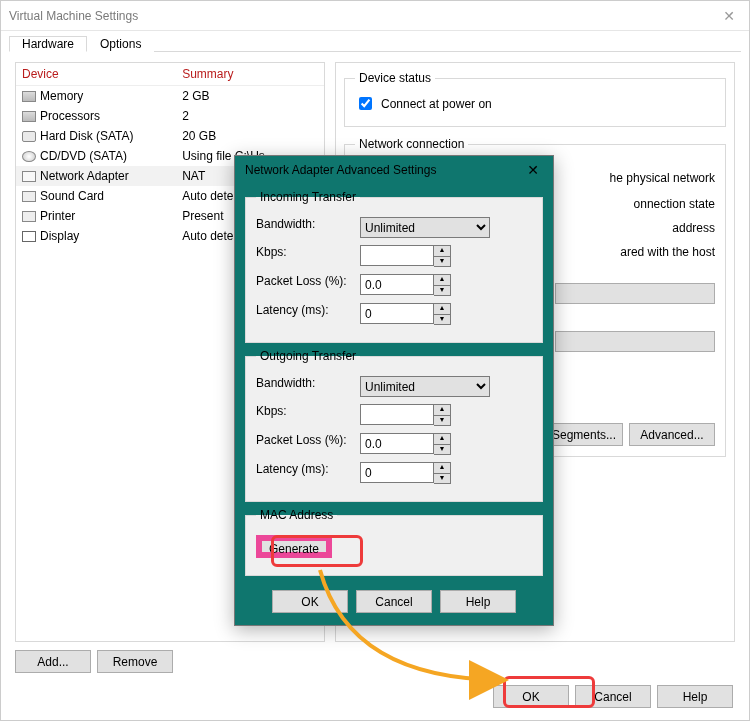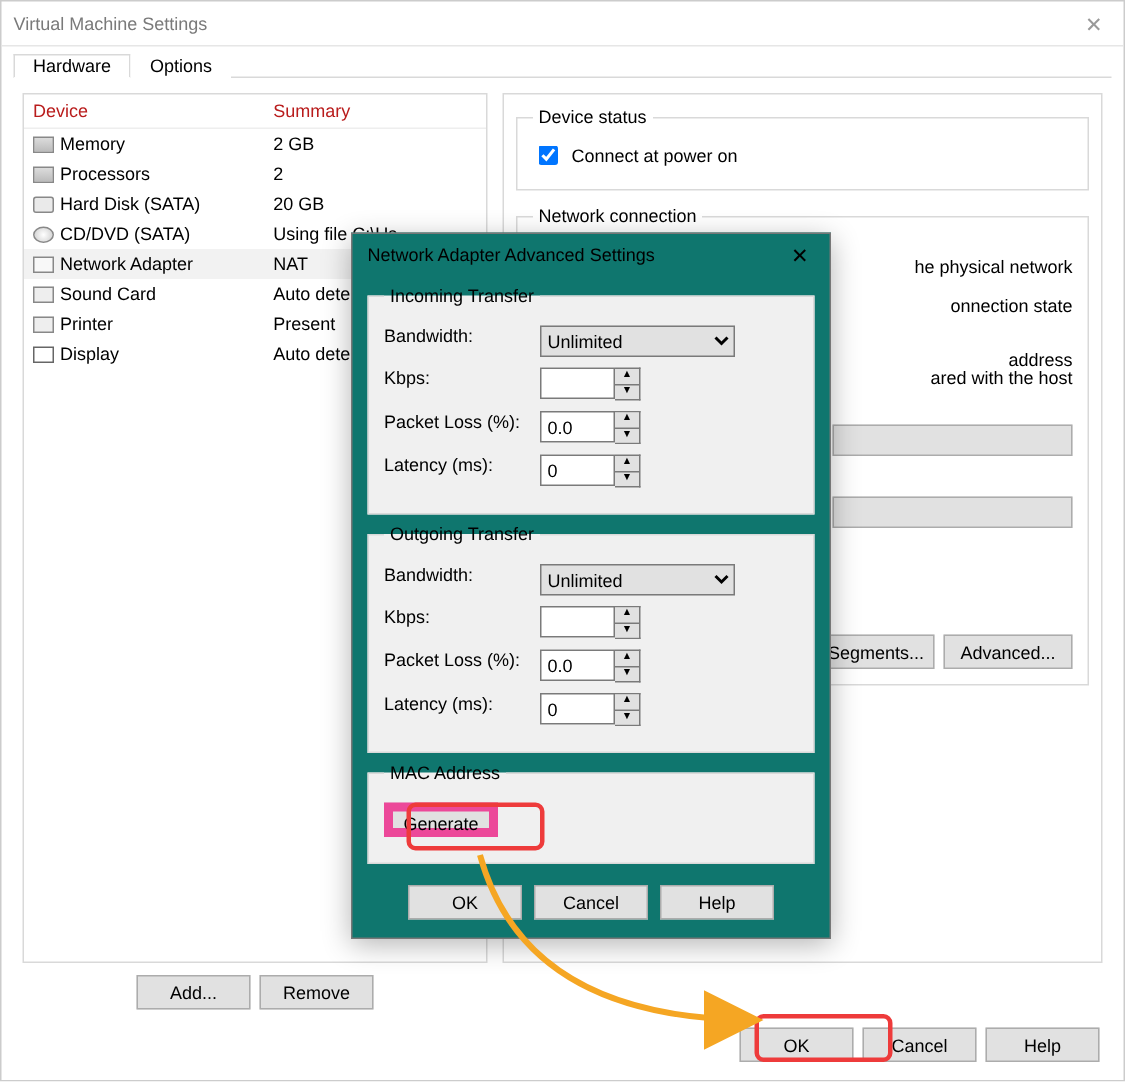--- a/index.html
+++ b/index.html
@@ -46,21 +46,21 @@
   .dev-icon { width: 14px; height: 11px; display: inline-block;
     border: 1px solid #888; margin-right: 4px; vertical-align: middle; }
   .dev-icon.chip { background: linear-gradient(#dcdcdc,#bbb); }
   .dev-icon.disk { border-radius: 2px; background: #eaeaea; }
   .dev-icon.cd { border-radius: 50%; background: radial-gradient(circle,#fff,#ccc); }
   .dev-icon.net { background: #f8f8f8; }
   .dev-icon.usb { background: #f0f0f0; }
   .dev-icon.spk { background: #eee; }
   .dev-icon.prn { background: #eee; }
   .dev-icon.disp { border: 1px solid #666; }
-  .left-btns { display:flex; gap:6px; justify-content:center; padding:8px 0 12px;}
+  .left-btns { display:flex; gap:6px; padding:8px 0 12px;}
   .btn {
     min-width: 76px; height: 23px;
     border: 1px solid #acacac; background: #e1e1e1;
     font: inherit; cursor: default;
   }
   .right-panel { flex:1; border: 1px solid #d9d9d9; padding: 8px; position: relative;}
   fieldset { border: 1px solid #d9d9d9; margin: 0 0 10px 0; padding: 6px 10px 10px; }
   legend { padding: 0 4px; }
   .chk { display: flex; align-items: center; gap: 6px; margin: 3px 0; }
   .chk input { width: 13px; height: 13px; }
@@ -79,21 +79,21 @@
     font-size: 12px; padding: 0 8px 0 10px;}
   .modal .titlebar .close { color: #000; font-size: 14px; }
   .modal fieldset { background: #f0f0f0; margin: 6px 10px; }
   .row { display:flex; align-items:flex-start; gap:8px; margin: 7px 0; }
   .row label { width: 96px; }
   .combo, .num, .txt {
     height: 21px; border: 1px solid #7a7a7a; font: inherit; background:#fff;
   }
   .combo { width: 130px; background: #e1e1e1; }
   .numwrap { display:flex; }
-  .num { width: 50px; text-align:left; padding: 0 4px; }
+  .num { width: 74px; text-align:left; padding: 0 4px; }
   .spins { display:flex; flex-direction:column; border:1px solid #7a7a7a; border-left:0; }
   .spin { width:16px; height:10px; font-size:7px; line-height:8px; text-align:center;
     background:#e1e1e1; cursor:default; }
   .spin + .spin { border-top: 1px solid #7a7a7a; }
   .modal-btns { display:flex; gap:8px; justify-content:center; padding: 8px 0 12px; }
 
   
   .highlight {
     position: absolute; border: 3px solid #ee3b3b; border-radius: 6px;
     pointer-events: none;
@@ -173,21 +173,21 @@
         <label class="chk">
           <input type="checkbox" checked="" style="">
           <span>Connect at power on</span>
         </label>
       </fieldset>
 
       <fieldset style="height:320px; position:relative;">
         <legend>Network connection</legend>
         <div style="position:absolute; right:10px; top:20px;">he physical network</div>
         <div style="position:absolute; right:10px; top:46px;">onnection state</div>
-        <div style="position:absolute; right:10px; top:70px;margin-top:12px;"> address</div>
+        <div style="position:absolute; right:10px; top:70px;"> address</div>
         <div style="position:absolute; right:10px; top:94px;">ared with the host</div>
         <div style="position:absolute; right:10px; top:132px; width:160px; height:21px; background:#e1e1e1; border:1px solid #acacac;"></div>
         <div style="position:absolute; right:10px; top:180px; width:160px; height:21px; background:#e1e1e1; border:1px solid #acacac;"></div>
         <div class="right-btns" style="position:absolute; right:10px; bottom:10px;">
           <button class="btn" style="min-width:100px">LAN Segments...</button>
           <button class="btn" style="min-width:86px">Advanced...</button>
         </div>
       </fieldset>
     </div>
   </div>

